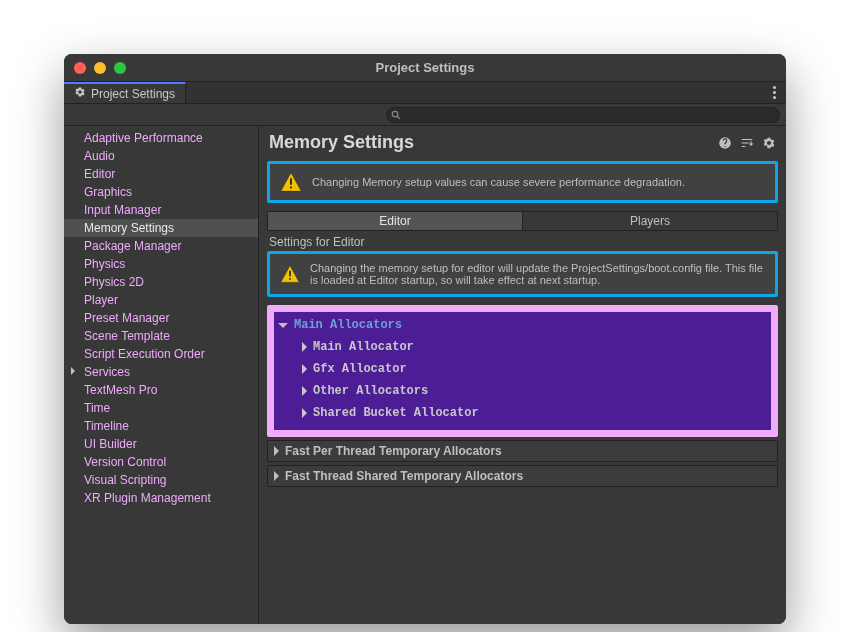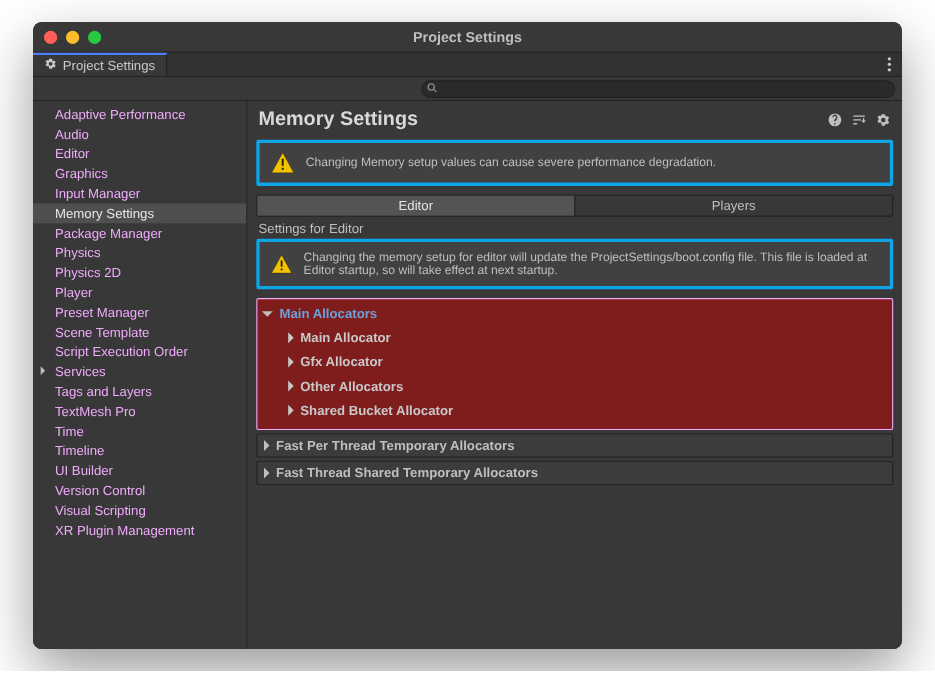--- a/index.html
+++ b/index.html
@@ -5,30 +5,31 @@
   * { box-sizing: border-box; margin: 0; padding: 0; }
   body {
     font-family: -apple-system, "Segoe UI", Arial, sans-serif;
     background: #fff;
     display: flex;
     justify-content: center;
     align-items: flex-start;
     padding: 20px;
   }
   .window {
-    width: 790px;
+    width: 722px;
     height: 570px;
     background: #383838;
     border-radius: 8px;
     box-shadow: 0 20px 50px rgba(0,0,0,0.4);
     display: flex;
     flex-direction: column;
     overflow: hidden;
     color: #bfbfbf;
     font-size: 12px;
+    margin-top: 34px;
   }
   .titlebar {
     height: 28px;
     background: #383838;
     display: flex;
     align-items: center;
     position: relative;
     border-bottom: 1px solid #222;
   }
   .traffic { display:flex; gap:8px; position:absolute; left:10px; }
@@ -207,24 +208,25 @@
   }
   .foldout.blue { color:#6ca0d8; font-weight:600; }
   .foldout.sub {
     padding-left: 28px;
     font-weight:600;
     color:#c8c8c8;
   }
   .foldout.sub .tri { border-left-color:#c8c8c8; }
   .section-group {
     margin: 4px 8px 0 8px;
-    background:#7f1d1d;
-    border:1px solid #f0abfc;
+    background:#4c1d95;
+    border:7px solid #f0abfc;
     border-radius:2px;
     padding: 2px 0 6px 0;
+    font-family: Liberation Mono, monospace;
   }
   .section-group .foldout { margin: 0; }
 </style>
 </head>
 <body>
 
 <div class="window">
 
   <div class="titlebar">
     <div class="traffic">
@@ -276,21 +278,20 @@
       <div class="side-item"><span>Physics</span></div>
       <div class="side-item"><span>Physics 2D</span></div>
       <div class="side-item"><span>Player</span></div>
       <div class="side-item"><span>Preset Manager</span></div>
       <div class="side-item"><span>Scene Template</span></div>
       <div class="side-item"><span>Script Execution Order</span></div>
       <div class="side-item">
         <span class="caret"></span>
         <span>Services</span>
       </div>
-      <div class="side-item"><span>Tags and Layers</span></div>
       <div class="side-item"><span>TextMesh Pro</span></div>
       <div class="side-item"><span>Time</span></div>
       <div class="side-item"><span>Timeline</span></div>
       <div class="side-item"><span>UI Builder</span></div>
       <div class="side-item"><span>Version Control</span></div>
       <div class="side-item"><span>Visual Scripting</span></div>
       <div class="side-item"><span>XR Plugin Management</span></div>
     </div>
 
     <div class="main">

